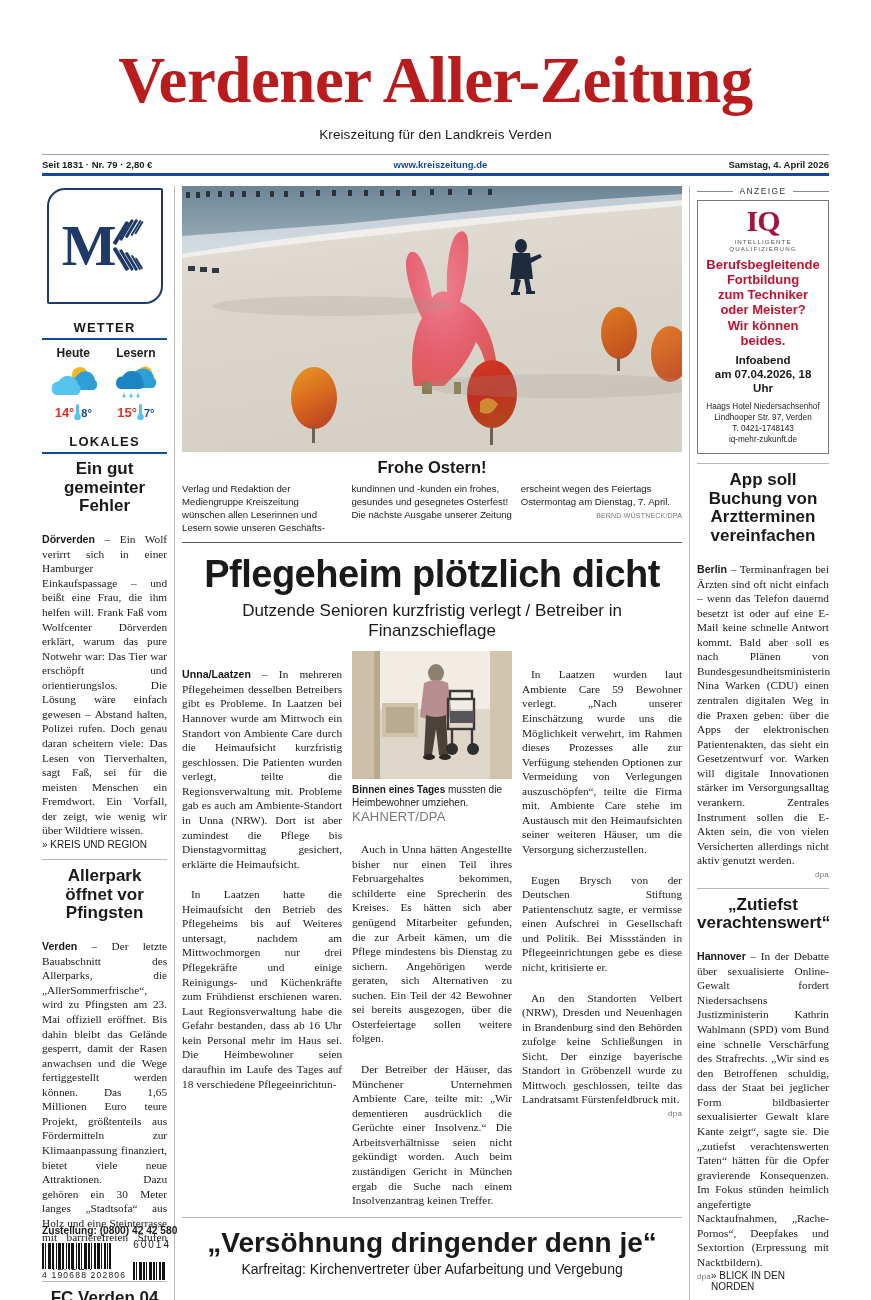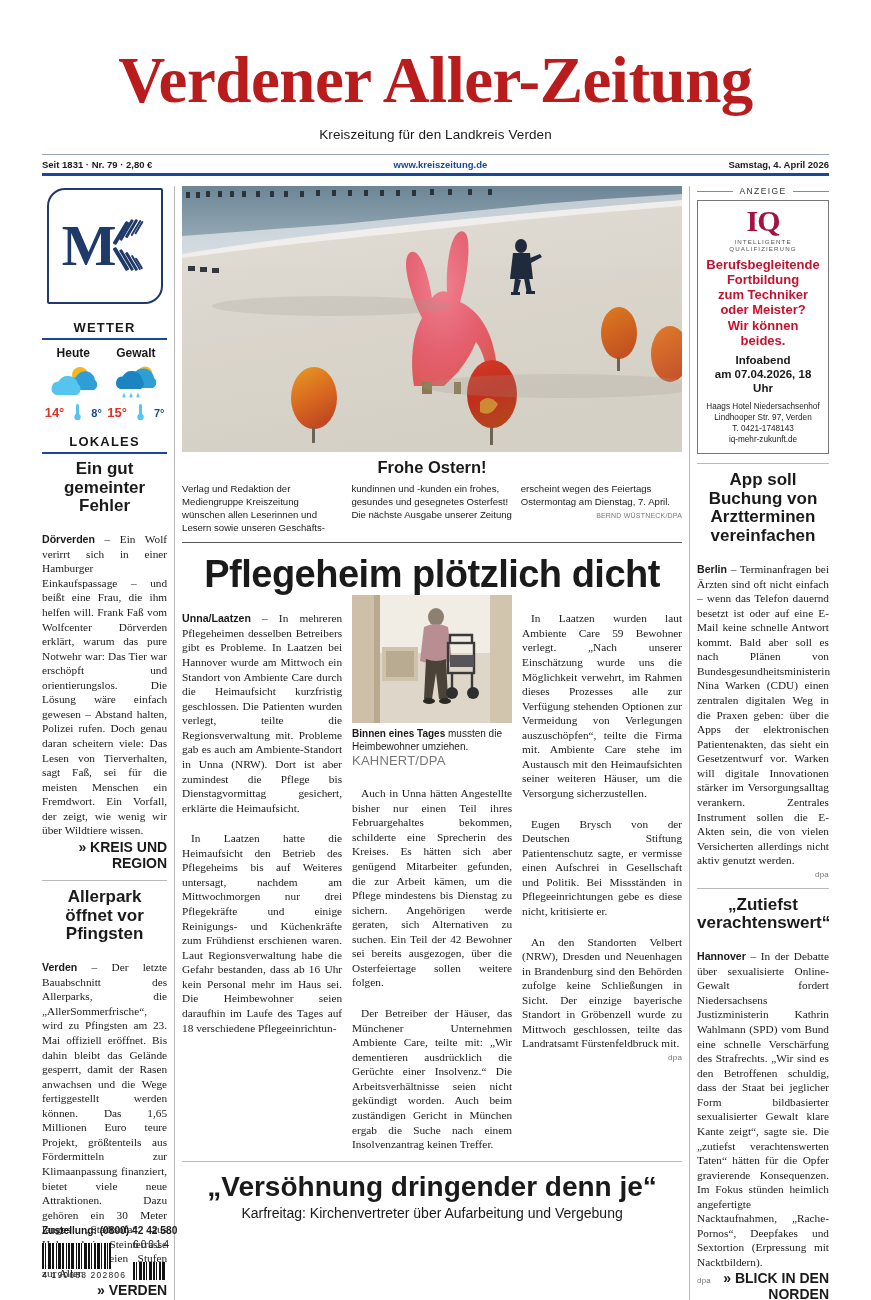--- a/index.html
+++ b/index.html
@@ -96,21 +96,21 @@
   .wx-row { display: flex; justify-content: space-around; margin-top: 4px; }
   .wx-col { text-align: center; width: 62px; }
   .wx-label {
     font-family: "Liberation Sans", sans-serif;
     font-weight: 700; font-size: 12px; margin-bottom: 2px;
   }
   .wx-icon { height: 40px; position: relative; margin: 0 auto; width: 54px; }
   .wx-temps {
     font-family: "Liberation Sans", sans-serif;
     font-weight: 700; font-size: 13px;
-    display: flex; align-items: center; justify-content: center; gap: 10px;
+    display: flex; align-items: center; justify-content: center; gap: 0;
     margin-top: 2px;
   }
   .t-hi { color: #e03126; }
   .t-lo { color: #17489e; font-size: 11px; }
   .thermo { width: 7px; height: 17px; position: relative; display: inline-block; }
 
   .art-head-lg {
     font-family: "Liberation Sans", sans-serif;
     font-weight: 700; font-size: 17px; line-height: 1.1;
     text-align: center; margin: 6px 0 5px 0;
@@ -118,22 +118,22 @@
   .body-txt {
     font-family: "Liberation Serif", serif;
     font-size: 11.3px; line-height: 1.29;
     text-align: justify;
     hyphens: auto;
     margin-top: 16px;
   }
   .body-txt b { font-family: "Liberation Sans", sans-serif; font-size: 10.6px; }
   .jump {
     font-family: "Liberation Sans", sans-serif;
-    font-weight: 700; font-size: 14px;
-    text-align: right; display: block; margin-top: 1px;
+    font-weight: 400; font-size: 10px;
+    text-align: left; display: block; margin-top: 1px;
   }
   .art-sep { border-top: 1px solid #b9b9b9; margin: 9px 0 7px 0; }
 
   
   .lead-photo {
     width: 100%; height: 266px; position: relative; overflow: hidden;
     background: #d8d4cc;
   }
   .ostern-title {
     font-family: "Liberation Sans", sans-serif;
@@ -305,21 +305,21 @@
             <span class="thermo">
               <svg width="7" height="17" viewBox="0 0 7 17">
                 <rect x="2" y="0" width="3" height="11" rx="1.5" fill="#55c4ee"></rect>
                 <circle cx="3.5" cy="13" r="3.2" fill="#55c4ee"></circle>
               </svg>
             </span>
             <span class="t-lo">8°</span>
           </div>
         </div>
         <div class="wx-col">
-          <div class="wx-label">Gewalt</div>
+          <div class="wx-label">Lesern</div>
           <div class="wx-icon">
             <svg width="54" height="40" viewBox="0 0 54 40">
               <circle cx="36" cy="12" r="7.5" fill="#f5b81c"></circle>
               <path d="M22 26a7 7 0 0 1 2-13 11 11 0 0 1 21 3 6 6 0 0 1-1 10z" fill="#2e9fd6"></path>
               <path d="M11 27a6.5 6.5 0 0 1 2.5-12.5A10.5 10.5 0 0 1 33 17a6.5 6.5 0 0 1-1 10z" fill="#1c84c0"></path>
               <path d="M15 30c0 2-1.5 3-1.5 4.5s3 1.5 3 0S15 32 15 30z" fill="#55c4ee"></path>
               <path d="M22 30c0 2-1.5 3-1.5 4.5s3 1.5 3 0S22 32 22 30z" fill="#55c4ee"></path>
               <path d="M29 30c0 2-1.5 3-1.5 4.5s3 1.5 3 0S29 32 29 30z" fill="#55c4ee"></path>
             </svg>
           </div>
@@ -486,20 +486,21 @@
         <div>kundinnen und -kunden ein frohes, gesundes und gesegnetes Osterfest! Die nächste Ausgabe unserer Zeitung</div>
         <div>
           <span>erscheint wegen des Feiertags Ostermontag am Dienstag, 7. April.</span>
           <div class="credit">BERND WÜSTNECK/DPA</div>
         </div>
       </div>
       <div class="hr-thick"></div>
 
       <div>
         <div class="main-head">Pflegeheim plötzlich dicht</div>
+        <div class="main-sub">Dutzende Senioren kurzfristig verlegt / Betreiber in Finanzschieflage</div>
 
         <div class="cols3">
           <div class="c">
             <div class="body-txt"><b>Unna/Laatzen</b> <span>– In mehreren Pflegeheimen desselben Betreibers gibt es Probleme. In Laatzen bei Hannover wurde am Mittwoch ein Standort von Ambiente Care durch die Heimaufsicht kurzfristig geschlossen. Die Patienten wurden verlegt, teilte die Regionsverwaltung mit. Probleme gab es auch am Ambiente-Standort in Unna (NRW). Dort ist aber zumindest die Pflege bis Dienstagvormittag gesichert, erklärte die Heimaufsicht.</span></div>
             <div class="body-txt" style="text-indent:9px;">In Laatzen hatte die Heimaufsicht den Betrieb des Pflegeheims bis auf Weiteres untersagt, nachdem am Mittwochmorgen nur drei Pflegekräfte und einige Reinigungs- und Küchenkräfte zum Frühdienst erschienen waren. Laut Regionsverwaltung habe die Gefahr bestanden, dass ab 16 Uhr kein Personal mehr im Haus sei. Die Heimbewohner seien daraufhin im Laufe des Tages auf 18 verschiedene Pflegeeinrichtun-</div>
           </div>
           <div class="gap"></div>
           <div class="c">
             <div class="inline-photo">
               <svg width="160" height="128" viewBox="0 0 160 128" preserveAspectRatio="none">

